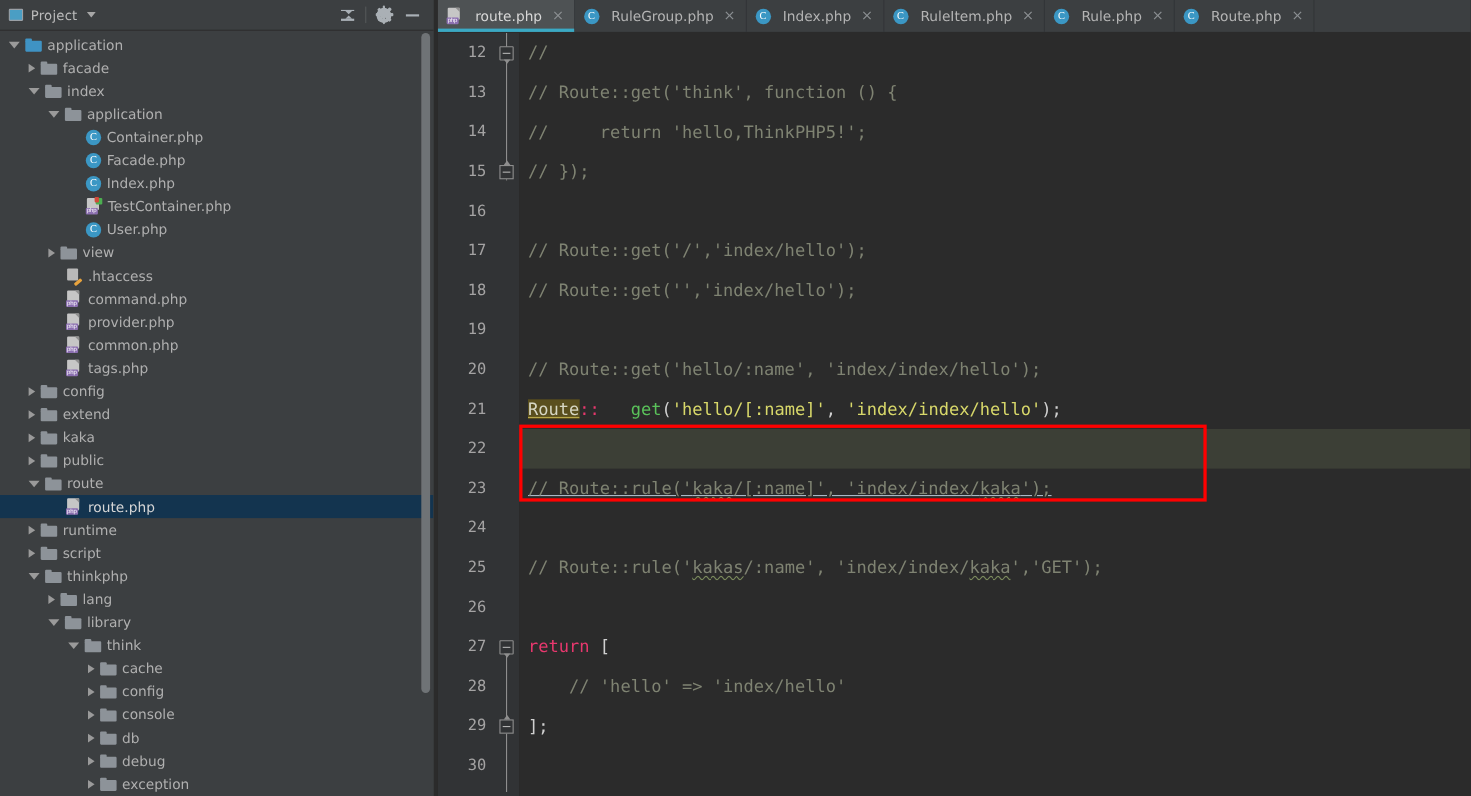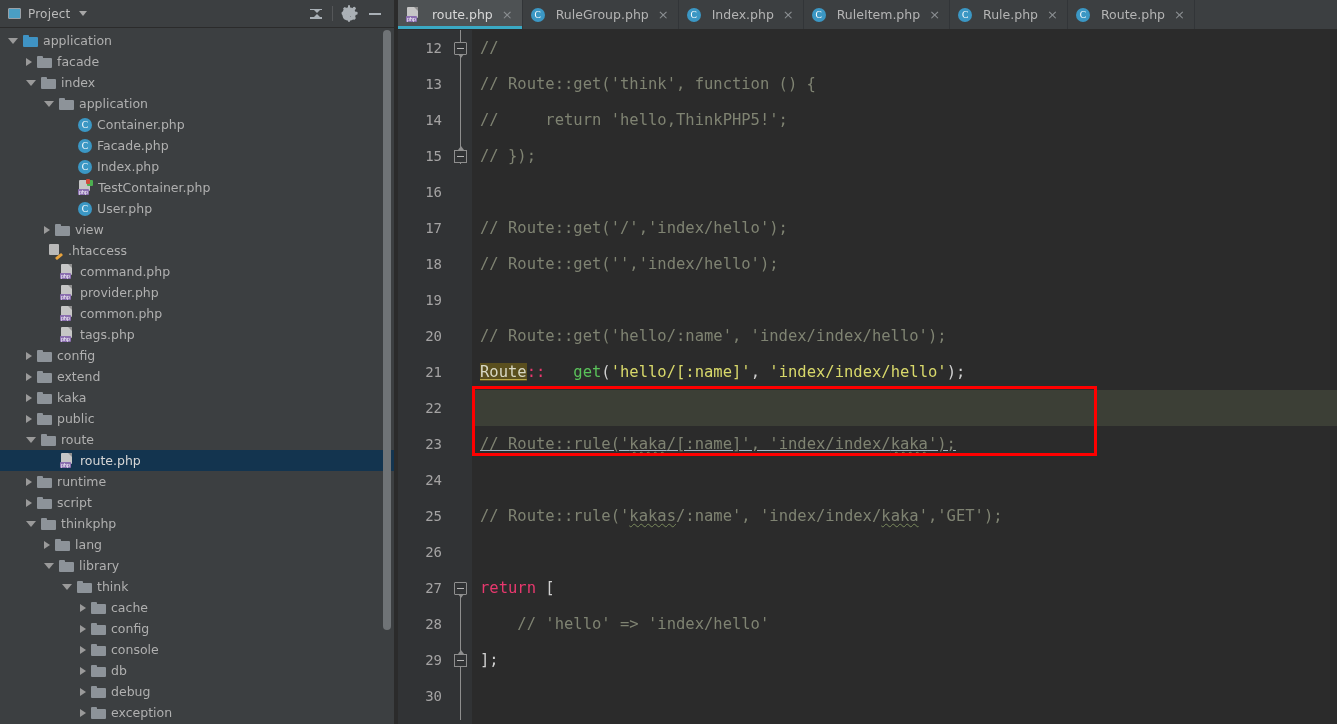--- a/index.html
+++ b/index.html
@@ -361,21 +361,21 @@
           <span class="lbl">User.php</span>
         </div>
         <div class="row" style="padding-left: 44px;">
           <span class="arrow "></span>
           <span class="ic ic-folder">
             <span class="tabp"></span>
             <span class="body"></span>
           </span>
           <span class="lbl">view</span>
         </div>
-        <div class="row" style="padding-left: 32px;">
+        <div class="row" style="padding-left: 44px;">
           <span class="arrow none"></span>
           <span class="ic ic-ht">
             <span class="pg"></span>
             <span class="pen"></span>
           </span>
           <span class="lbl">.htaccess</span>
         </div>
         <div class="row" style="padding-left: 44px;">
           <span class="arrow none"></span>
           <span class="ic ic-php">

